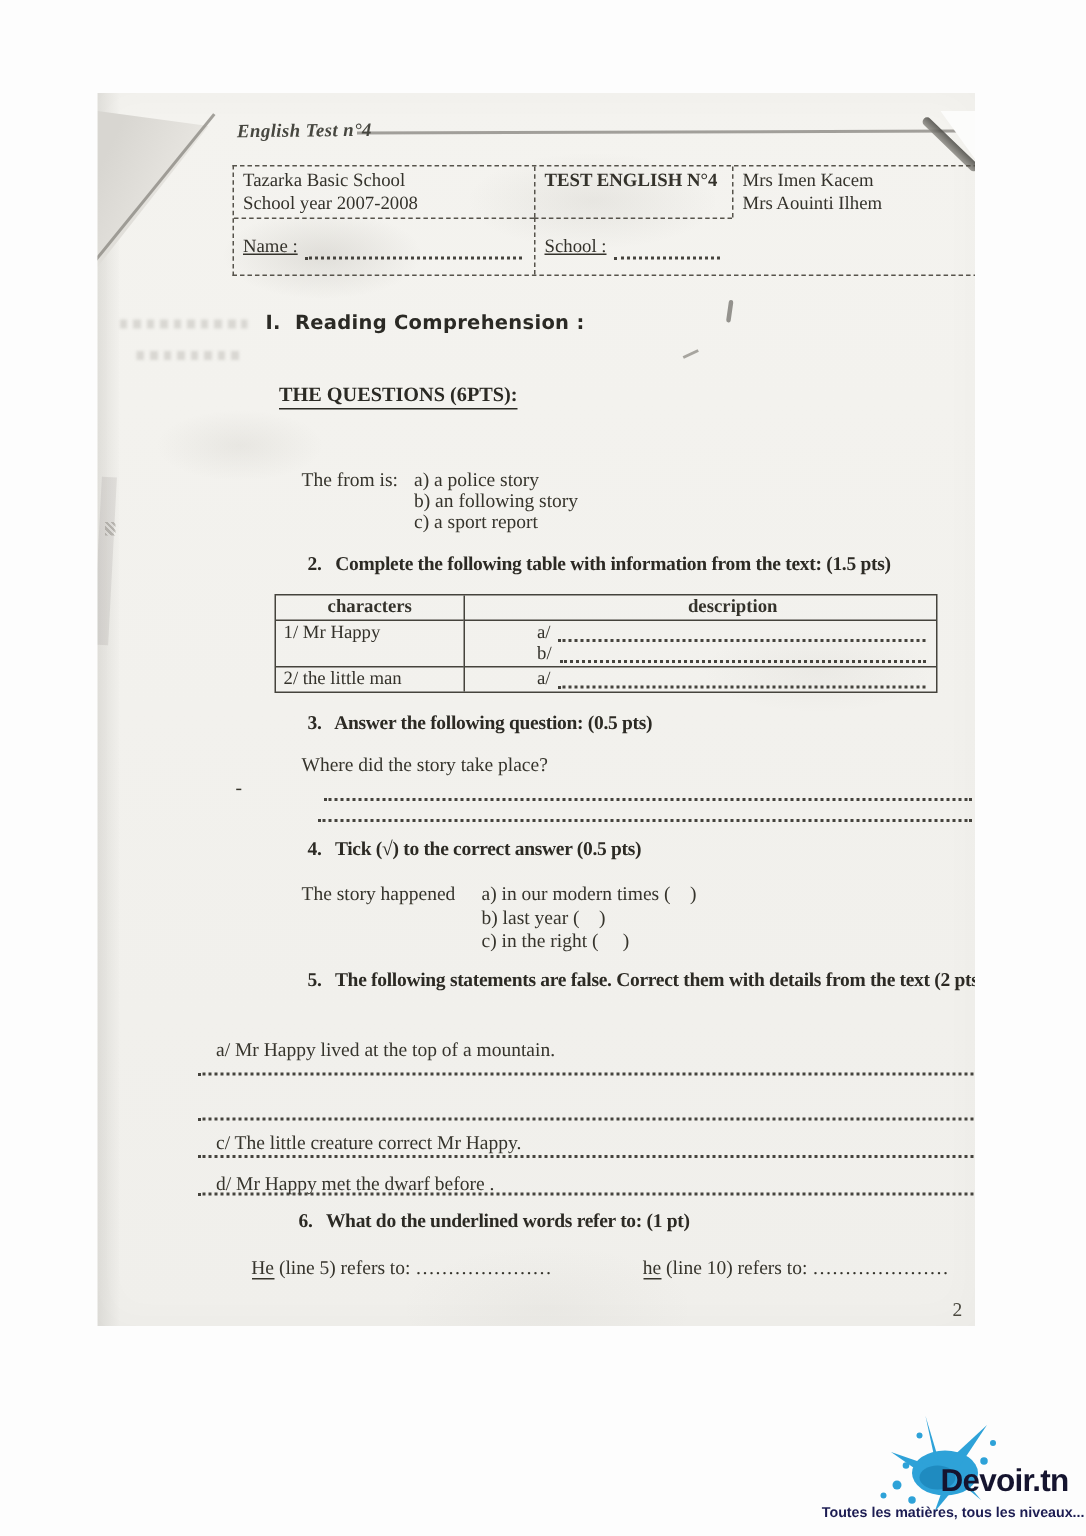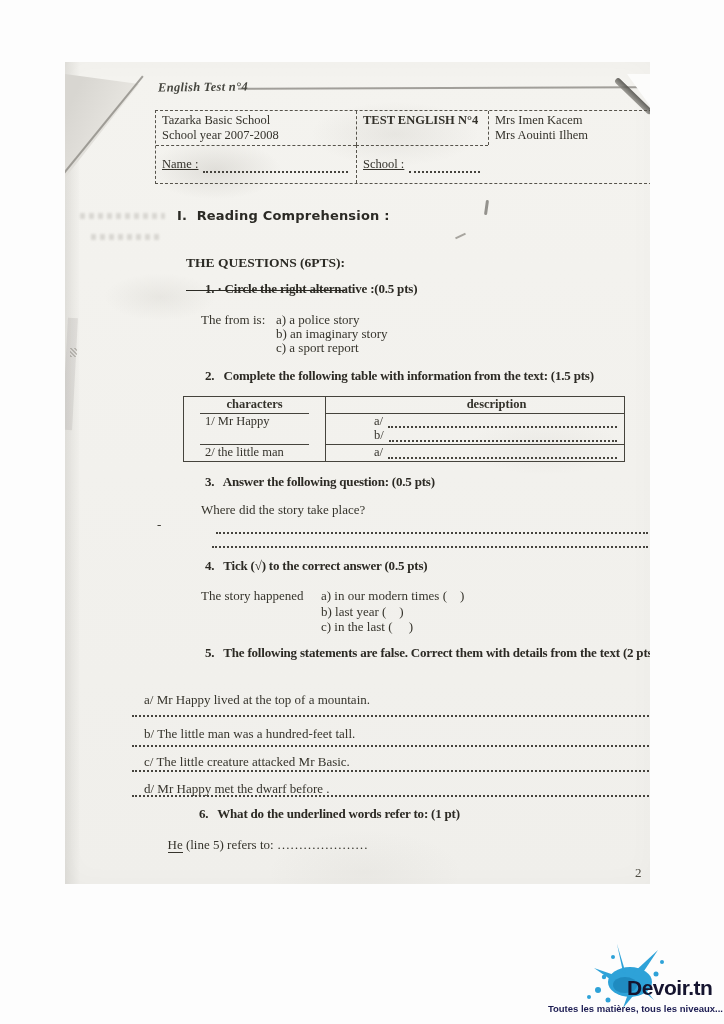--- a/index.html
+++ b/index.html
@@ -38,21 +38,21 @@
   .mark3{position:absolute;left:5px;top:286px;width:7px;height:9px;opacity:.45;
     background:repeating-linear-gradient(45deg,#8a877f 0 1.5px,transparent 1.5px 3px);}
   .edge-streak{position:absolute;left:0;top:256px;width:10px;height:112px;
     background:rgba(105,102,95,.12);transform:rotate(3deg);}
   
   .hand{position:absolute;left:93px;top:18px;font:bold italic 12.5px "Liberation Serif",serif;
     color:#474740;transform:rotate(-.6deg);letter-spacing:.3px;}
   .sect{position:absolute;left:112px;top:146px;font:bold 13px "DejaVu Sans",sans-serif;
     color:#2b2a25;white-space:pre;letter-spacing:.2px;}
   .qhead{position:absolute;left:121px;top:193px;font:bold 13.5px "Liberation Serif",serif;
-    color:#2b2a24;border-bottom:1.5px solid #2b2a24;padding-bottom:19px;white-space:pre;}
+    color:#2b2a24;border-bottom:1.5px solid #2b2a24;padding-bottom:1px;white-space:pre;}
   .qtitle{position:absolute;font:bold 13px "Liberation Serif",serif;color:#2c2a24;
     white-space:pre;letter-spacing:-.2px;}
   .bodytxt{position:absolute;font:13px "Liberation Serif",serif;color:#36342c;white-space:pre;}
   .qpara{position:absolute;left:140px;top:583px;width:476px;font:bold 13px "Liberation Serif",serif;
     color:#2c2a24;line-height:15px;padding-left:24px;text-indent:-24px;white-space:pre-wrap;
     letter-spacing:-.2px;}
   .dotline{position:absolute;border-bottom:2px dotted #45433d;height:2px;}
   .ul{border-bottom:1px solid #36342c;}
   .pagenum{position:absolute;left:570px;top:803px;font:13px "Liberation Serif",serif;color:#4a483f;}
   
@@ -63,21 +63,21 @@
   .bl{border-left:1px dashed #56534b;}
   .bt{border-top:1px dashed #56534b;text-decoration:underline;}
   .vcenter{display:flex;}
   .flexrow{display:flex;align-items:center;}
   .fill{flex:1;border-bottom:2px dotted #45433d;margin:6px 2px 0 5px;height:8px;}
   .ttl{font-weight:bold;}
   
   .qtable{position:absolute;left:118px;top:334px;width:440px;display:grid;
     grid-template-columns:125px 315px;grid-template-rows:17px 30px 17px;
     border:1px solid #45433c;font:12.5px "Liberation Serif",serif;color:#34322b;}
-  .qc{padding:0 5px;overflow:hidden;margin-left:16px;}
+  .qc{padding:0 5px;overflow:hidden;}
   .qbl{border-left:1px solid #45433c;padding-left:48px;}
   .qbt{border-top:1px solid #45433c;}
   .qhd{font-weight:bold;text-align:center;border-bottom:1px solid #45433c;}
   .dline{display:flex;align-items:center;height:14px;}
   .dline .fill{margin-top:4px;}
   
   .brand{position:absolute;left:627px;top:976px;font:bold 21px "Liberation Sans",sans-serif;
     color:#15142f;letter-spacing:-.5px;}
   .tagline{position:absolute;left:525px;top:1003px;width:198px;text-align:right;
     font:bold 9.5px "Liberation Sans",sans-serif;color:#1c1c52;letter-spacing:0;}
@@ -122,24 +122,23 @@
       </div>
       <div class="hcell bl bt flexrow">
         <span>School :</span>
         <span class="fill"></span>
       </div>
     </div>
 
     <div class="sect">I.  Reading Comprehension :</div>
     <div class="qhead">THE QUESTIONS (6PTS):</div>
 
-    <div class="qtitle" style="left:140px;top:219px">1. · Circle the right alternative :(0.5 pts)</div>
     <div class="bodytxt" style="left:136px;top:250px">The from is:</div>
     <div class="bodytxt" style="left:211px;top:250px">a) a police story</div>
-    <div class="bodytxt" style="left:211px;top:264px">b) an imaginary story</div>
+    <div class="bodytxt" style="left:211px;top:264px">b) an following story</div>
     <div class="bodytxt" style="left:211px;top:278px">c) a sport report</div>
 
     <div class="qtitle" style="left:140px;top:306px">2.   Complete the following table with information from the text: (1.5 pts)</div>
     <div class="qtable">
       <div class="qc qhd">characters</div>
       <div class="qc qhd qbl">description</div>
       <div class="qc">1/ Mr Happy</div>
       <div class="qc qbl">
         <div class="dline">
           <span>a/</span>
@@ -162,35 +161,37 @@
     <div class="qtitle" style="left:140px;top:412px">3.   Answer the following question: (0.5 pts)</div>
     <div class="bodytxt" style="left:136px;top:440px">Where did the story take place?</div>
     <div class="bodytxt" style="left:92px;top:455px">-</div>
     <div class="dotline" style="left:151px;top:468px;width:432px;"></div>
     <div class="dotline" style="left:147px;top:482px;width:436px;"></div>
 
     <div class="qtitle" style="left:140px;top:496px">4.   Tick (√) to the correct answer (0.5 pts)</div>
     <div class="bodytxt" style="left:136px;top:526px">The story happened</div>
     <div class="bodytxt" style="left:256px;top:526px">a) in our modern times (    )</div>
     <div class="bodytxt" style="left:256px;top:542px">b) last year (    )</div>
-    <div class="bodytxt" style="left:256px;top:557px">c) in the last (     )</div>
+    <div class="bodytxt" style="left:256px;top:557px">c) in the right (     )</div>
 
     <div class="qpara">5.   The following statements are false. Correct them with details from the text (2 pts)</div>
     <div class="bodytxt" style="left:79px;top:630px">a/ Mr Happy lived at the top of a mountain.</div>
     <div class="dotline" style="left:67px;top:651px;width:517px;"></div>
-    <div class="bodytxt" style="left:79px;top:664px">b/ The little man was a hundred-feet tall.</div>
     <div class="dotline" style="left:67px;top:681px;width:517px;"></div>
-    <div class="bodytxt" style="left:79px;top:692px">c/ The little creature attacked Mr Basic.</div>
+    <div class="bodytxt" style="left:79px;top:692px">c/ The little creature correct Mr Happy.</div>
     <div class="dotline" style="left:67px;top:706px;width:517px;"></div>
     <div class="bodytxt" style="left:79px;top:719px">d/ Mr Happy met the dwarf before .</div>
     <div class="dotline" style="left:67px;top:731px;width:517px;"></div>
 
     <div class="qtitle" style="left:134px;top:744px">6.   What do the underlined words refer to: (1 pt)</div>
     <div class="bodytxt" style="left:83px;top:759px">
       <span class="ul">He</span><span> (line 5) refers to: …………………</span>
+    </div>
+    <div class="bodytxt" style="left:344px;top:759px">
+      <span class="ul">he</span><span> (line 10) refers to: …………………</span>
     </div>
 
     <div class="pagenum">2</div>
   </div>
 
   <svg class="splash" width="115" height="82" viewBox="0 0 115 82">
     <g fill="#2ea2d8">
       <ellipse cx="62" cy="52" rx="22" ry="15"></ellipse>
       <path d="M58 44 L49 14 L55 42 Z"></path>
       <path d="M64 44 L90 20 L72 47 Z"></path>

